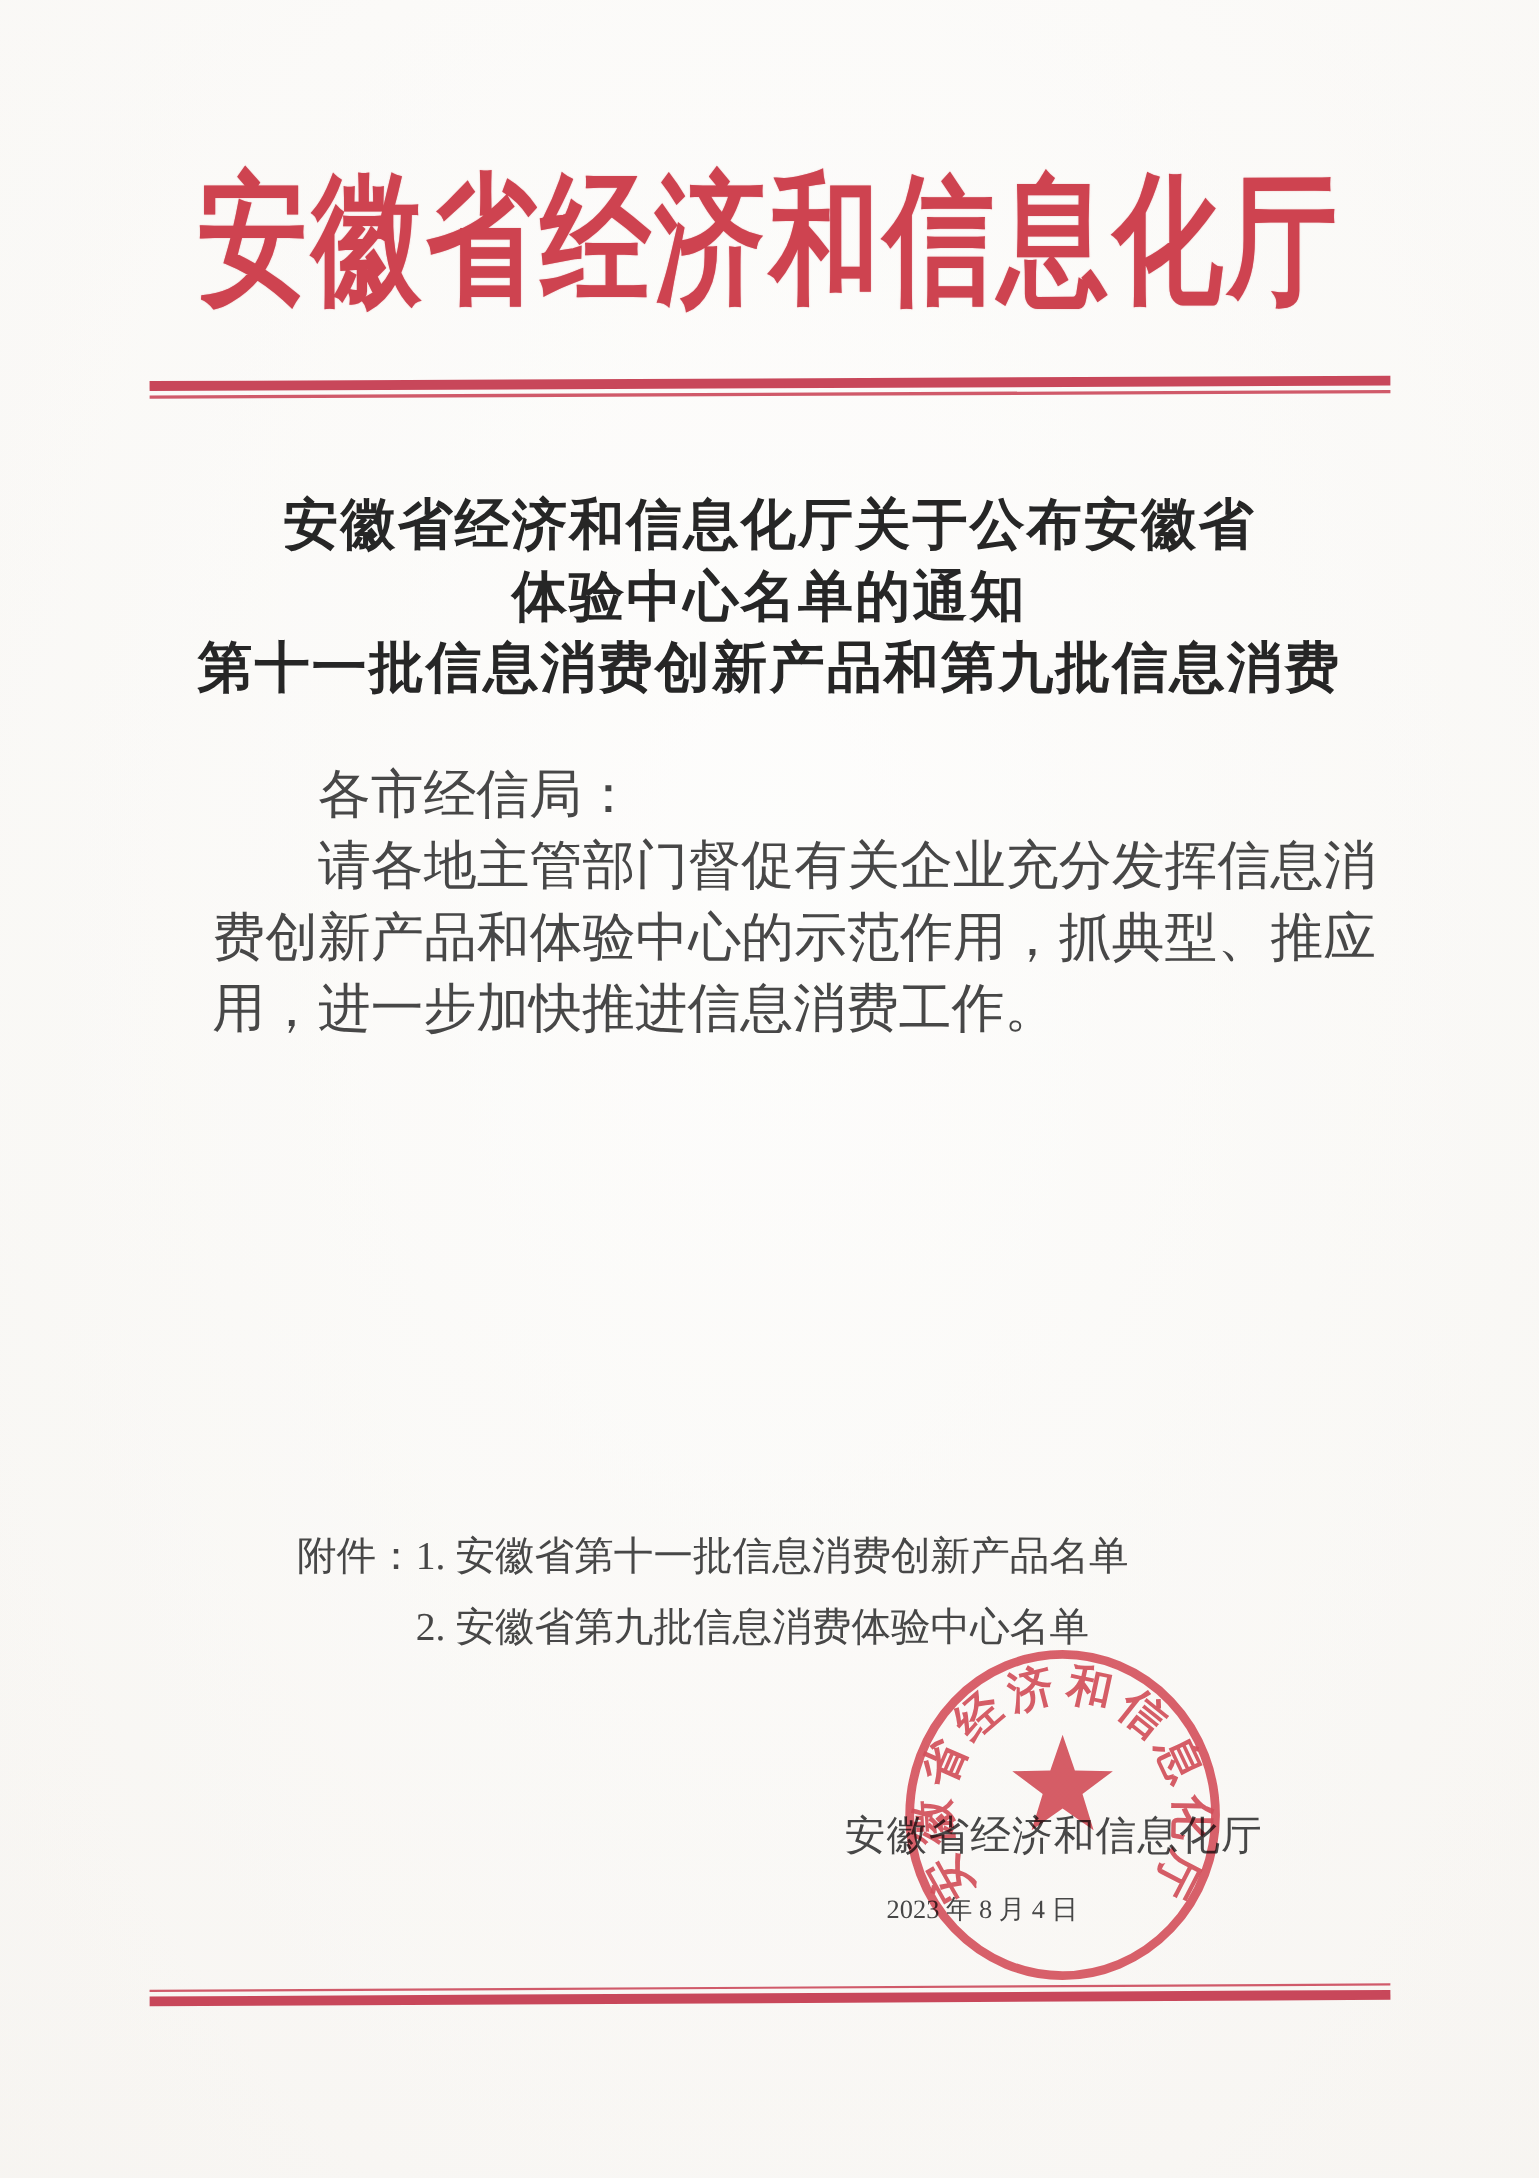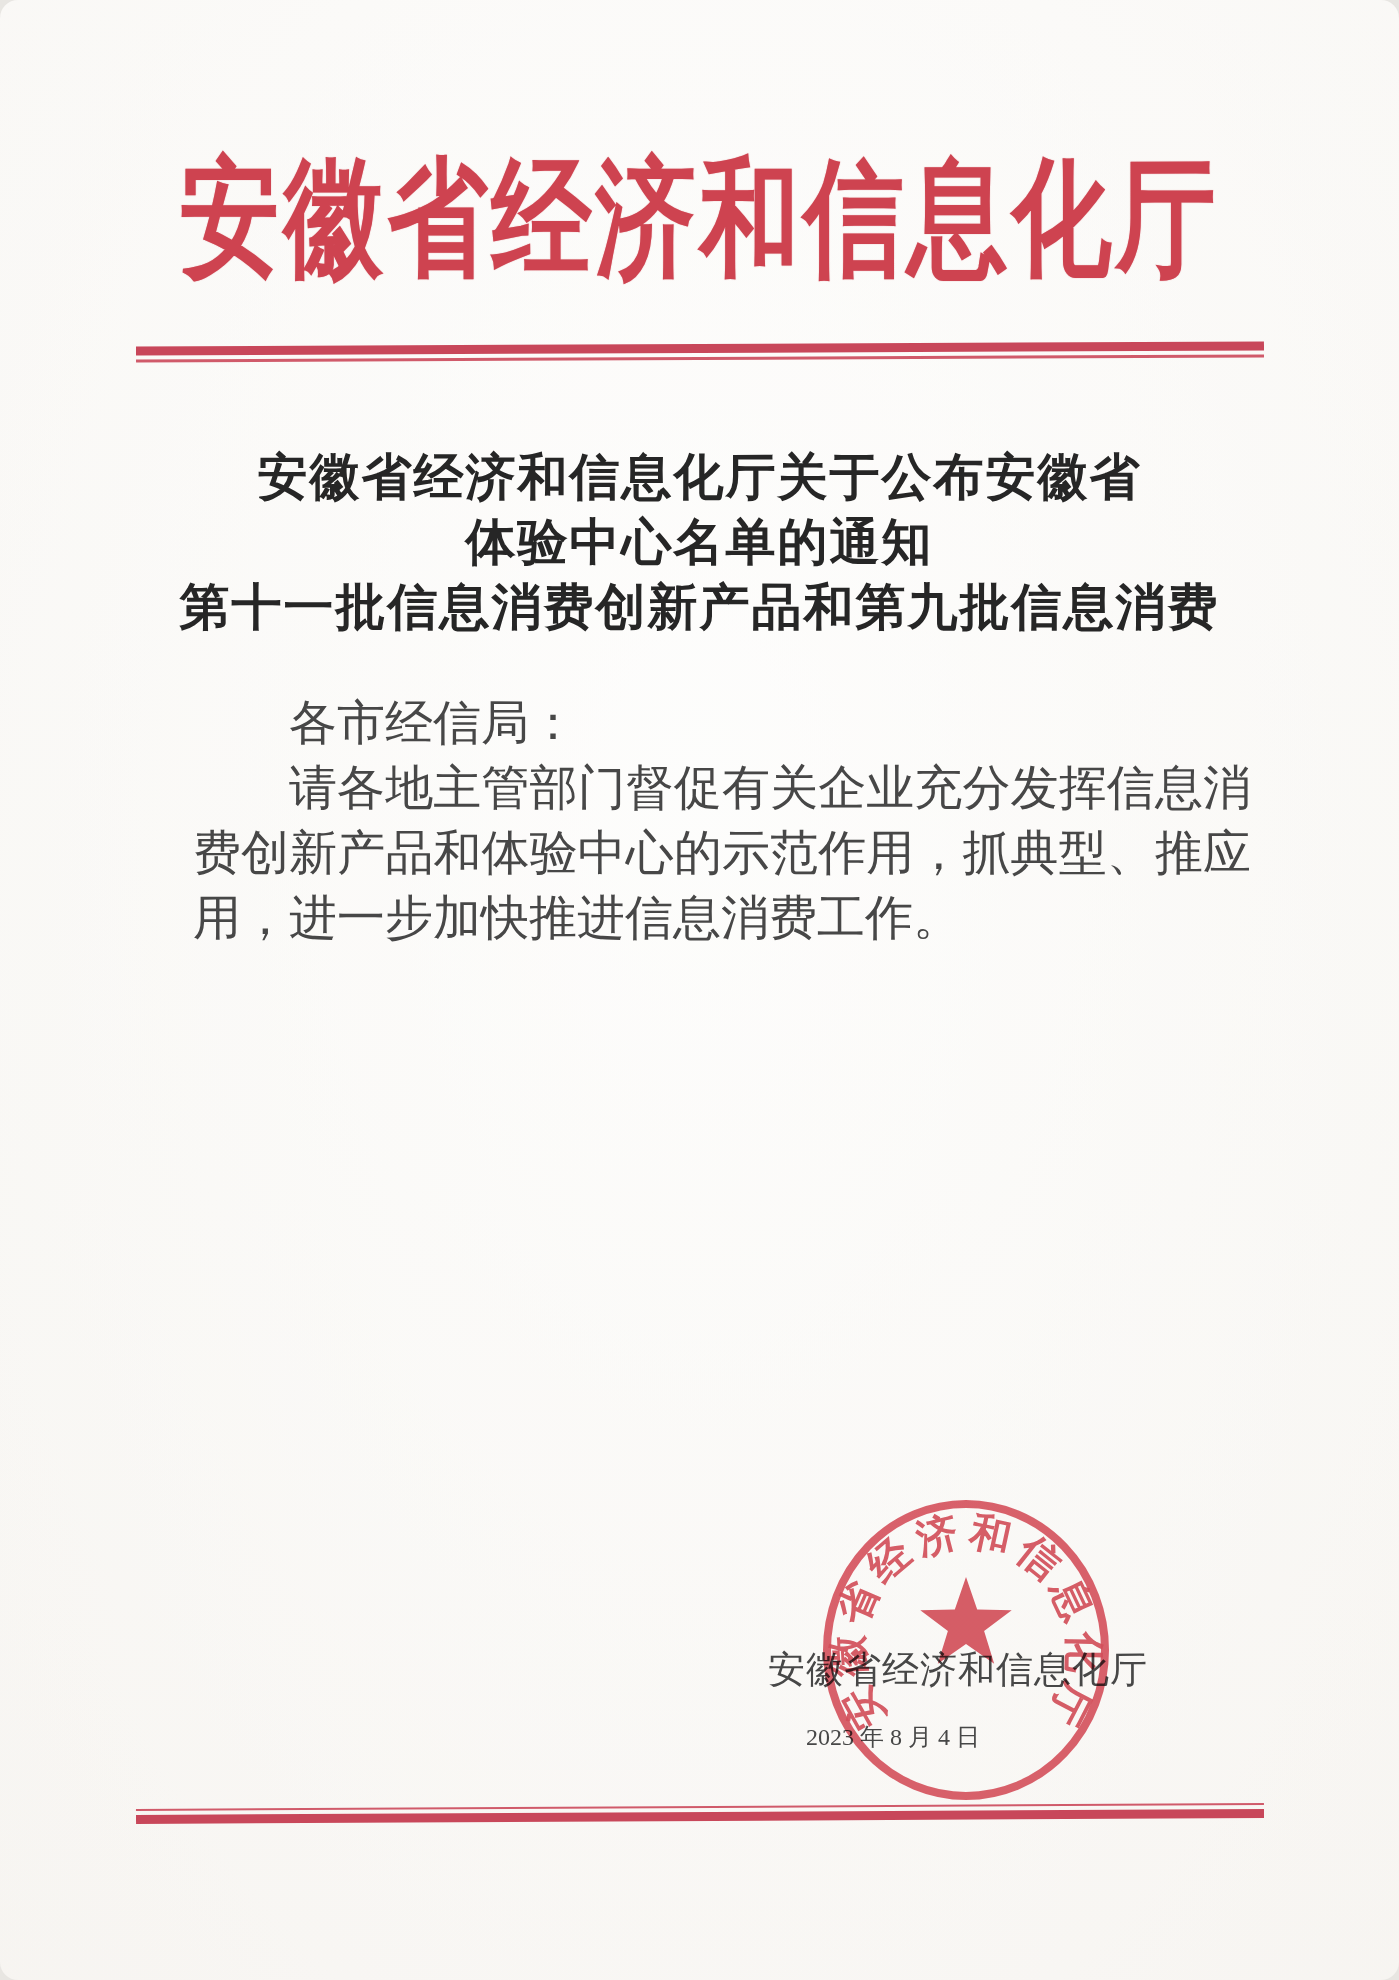--- a/index.html
+++ b/index.html
@@ -7,21 +7,20 @@
     position:relative;
     width:1399px;height:1980px;
     margin:0 auto;
     background:#fbfaf8;
     background-image:
       radial-gradient(ellipse at 50% 40%, rgba(255,255,255,.6), rgba(240,237,232,.25)),
       linear-gradient(180deg,#fcfbf9 0%, #faf9f6 60%, #f9f7f4 100%);
     overflow:hidden;
     font-family:"Liberation Serif","DejaVu Serif",serif;
     color:#474747;
-    border-radius:18px;
   }
   
   .masthead{
     position:absolute;top:150px;left:0;width:100%;height:140px;
     line-height:140px;text-align:center;
     font-size:100px;font-weight:bold;letter-spacing:4px;
     color:#ce4350;
     transform:scaleY(1.28);
     transform-origin:50% 50%;
     text-shadow:0 0 1px rgba(206,67,80,.55);
@@ -99,20 +98,27 @@
     <div>安徽省经济和信息化厅关于公布安徽省</div>
     <div>体验中心名单的通知</div>
     <div>第十一批信息消费创新产品和第九批信息消费</div>
   </div>
 
   <div class="body-text">
     <p class="salutation">各市经信局：</p>
     <p>请各地主管部门督促有关企业充分发挥信息消费创新产品和体验中心的示范作用，抓典型、推应用，进一步加快推进信息消费工作。</p>
   </div>
 
+  <div class="attachments">
+    <div class="att-label">附件：</div>
+    <div class="att-list">
+      <span class="att-item">1. 安徽省第十一批信息消费创新产品名单</span>
+      <span class="att-item">2. 安徽省第九批信息消费体验中心名单</span>
+    </div>
+  </div>
 
   <div class="sig-name">安徽省经济和信息化厅</div>
   <div class="sig-date">2023 年 8 月 4 日</div>
 
   <svg class="seal" viewBox="0 0 300 310" xmlns="http://www.w3.org/2000/svg">
     <ellipse cx="150" cy="155" rx="139" ry="146" fill="none" stroke="#cf3b49" stroke-width="8" stroke-opacity="0.9"></ellipse>
     <polygon fill="#cc3a48" fill-opacity="0.92" points="150,82 161.2,114.6 195.7,115.2 168.1,135.9 178.2,168.8 150,149 121.8,168.8 131.9,135.9 104.3,115.2 138.8,114.6"></polygon>
     <path id="sealArc" d="M 76.5 228.5 A 104 104 0 1 1 223.5 228.5" fill="none"></path>
     <text font-size="41" font-weight="bold" fill="#cc3a48" fill-opacity="0.92" font-family="Liberation Serif, DejaVu Serif, serif">
       <textPath href="#sealArc" startOffset="8" textLength="470" lengthAdjust="spacing">安徽省经济和信息化厅</textPath>

